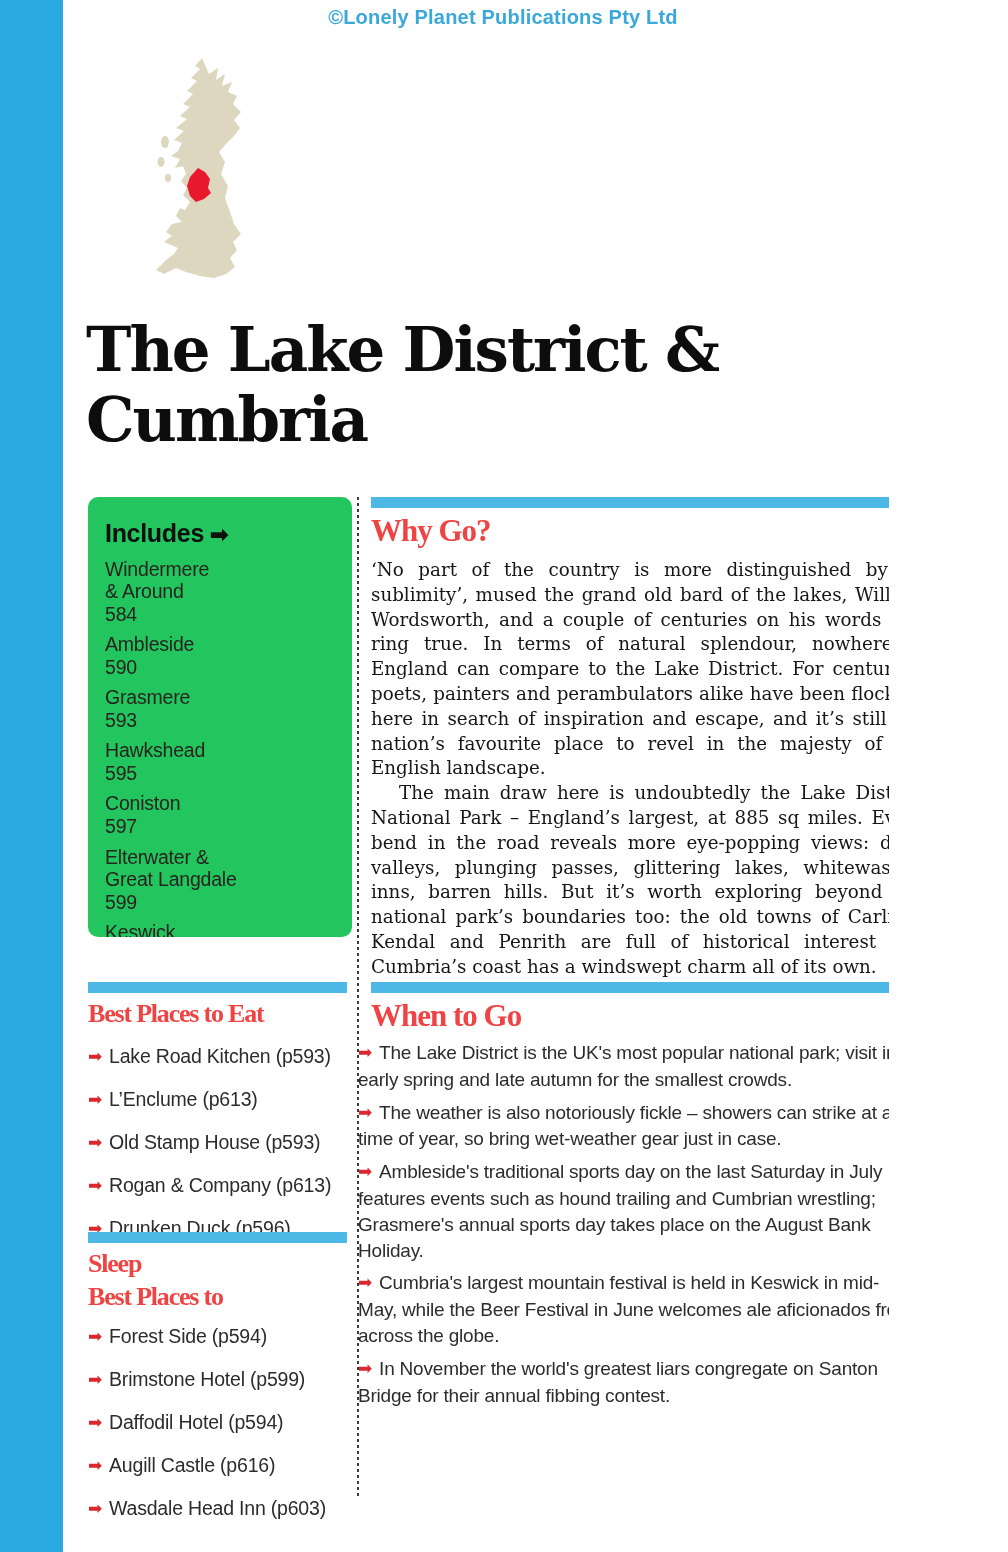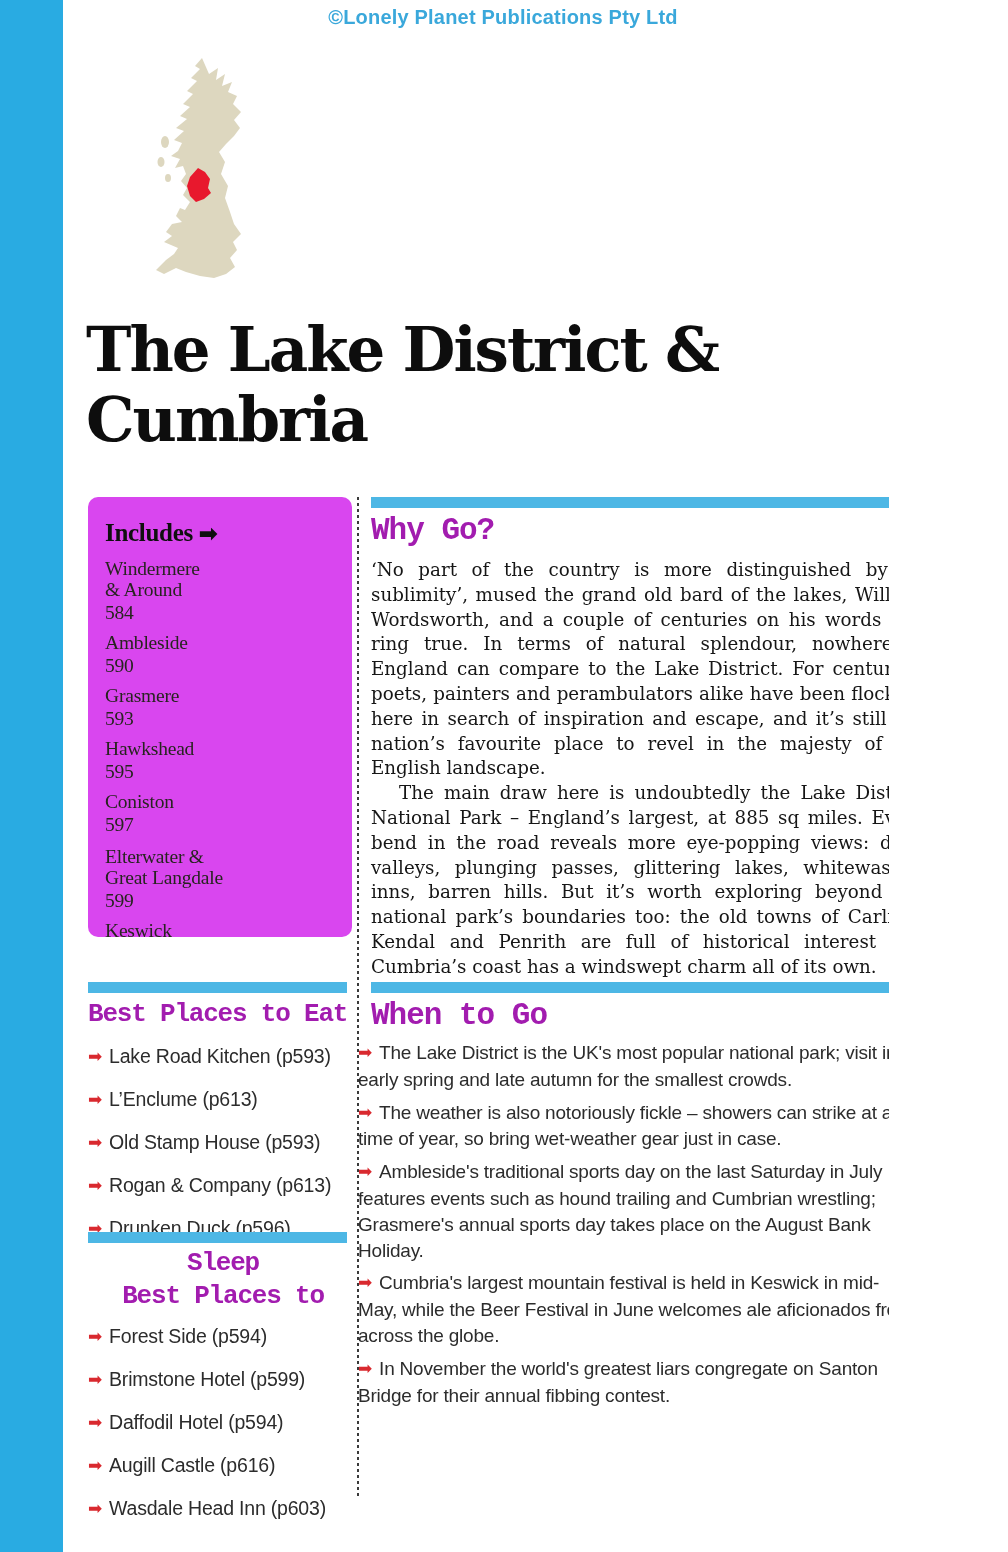--- a/index.html
+++ b/index.html
@@ -22,23 +22,22 @@
   .map-wrap { position:absolute; left:138px; top:52px; width:140px; height:240px; }
   .chapter-title {
     position:absolute; left:86px; top:303px; width:780px;
     font-family:"DejaVu Serif","Liberation Serif",serif;
     font-weight:bold; font-size:61px; line-height:70px;
     letter-spacing:-2px; color:#0d0d0d;margin-top:12px;
   }
   
   .includes-box {
     position:absolute; left:88px; top:497px; width:264px; height:440px;
-    background:#d946ef; border-radius:10px; padding:22px 15px 0 17px;
+    background:#22c55e; border-radius:10px; padding:22px 15px 0 17px;
     overflow:hidden;
-    font-family:Liberation Serif, serif;
   }
   .includes-head {
     font-size:25px; font-weight:bold; color:#0f0f0f; margin-bottom:10px;
     letter-spacing:-0.3px;
   }
   .includes-head .arrow { font-size:22px; margin-left:6px; }
   .inc-pre {
     font-size:19.5px; color:#27241f; line-height:23px; letter-spacing:-0.2px;
   }
   .inc-row {
@@ -56,22 +55,22 @@
     position:absolute; left:357px; top:497px; width:2px; height:1000px;
     background-image:repeating-linear-gradient(to bottom, #3a3a3a 0 3px, transparent 3px 6px);
   }
   
   .sec-bar { position:absolute; height:11px; background:#4db7e5; }
   .bar-whygo   { left:371px; top:497px; width:554px; }
   .bar-eat     { left:88px;  top:982px; width:259px; }
   .bar-when    { left:371px; top:982px; width:554px; }
   .bar-sleep   { left:88px;  top:1232px; width:259px; }
   .sec-head {
-    position:absolute; font-family:Liberation Mono, monospace;
-    font-weight:bold; color:#a21caf; letter-spacing:-1px;text-align:center;
+    position:absolute; font-family:Liberation Serif, serif;
+    font-weight:bold; color:#ef4444; letter-spacing:-1px;
   }
   .head-whygo { left:371px; top:513px; font-size:31px; }
   .head-eat   { left:88px;  top:999px; font-size:26px; white-space:nowrap; letter-spacing:-1.2px; }
   .head-when  { left:371px; top:998px; font-size:31px; }
   .head-sleep { left:88px;  top:1247px; font-size:26px; line-height:33px; width:270px; letter-spacing:-1.2px; }
   
   .whygo-body {
     position:absolute; left:371px; top:558px; width:554px;
     font-family:"DejaVu Serif","Liberation Serif",serif;
     font-size:18.3px; line-height:24.8px; text-align:justify; color:#161616;

